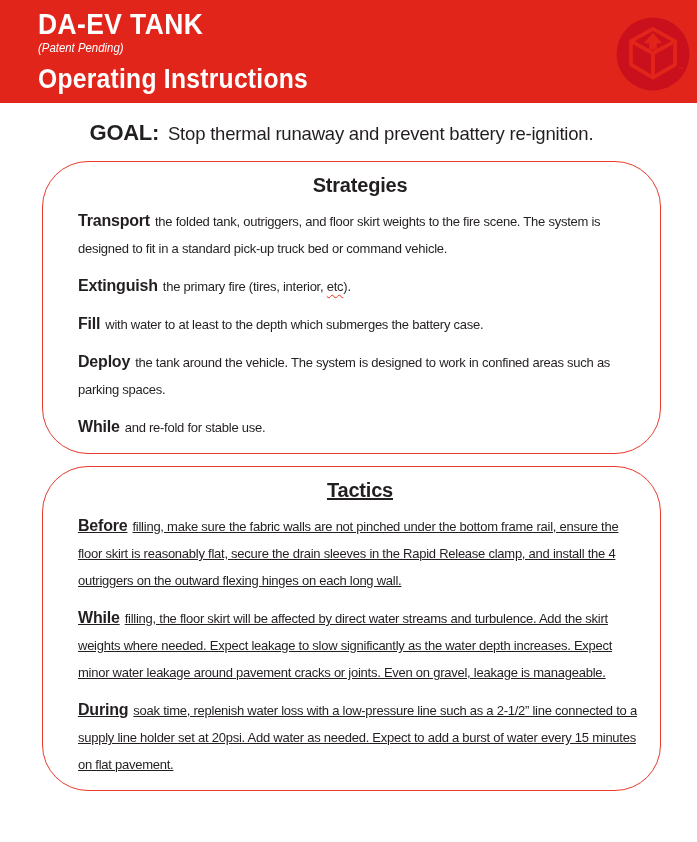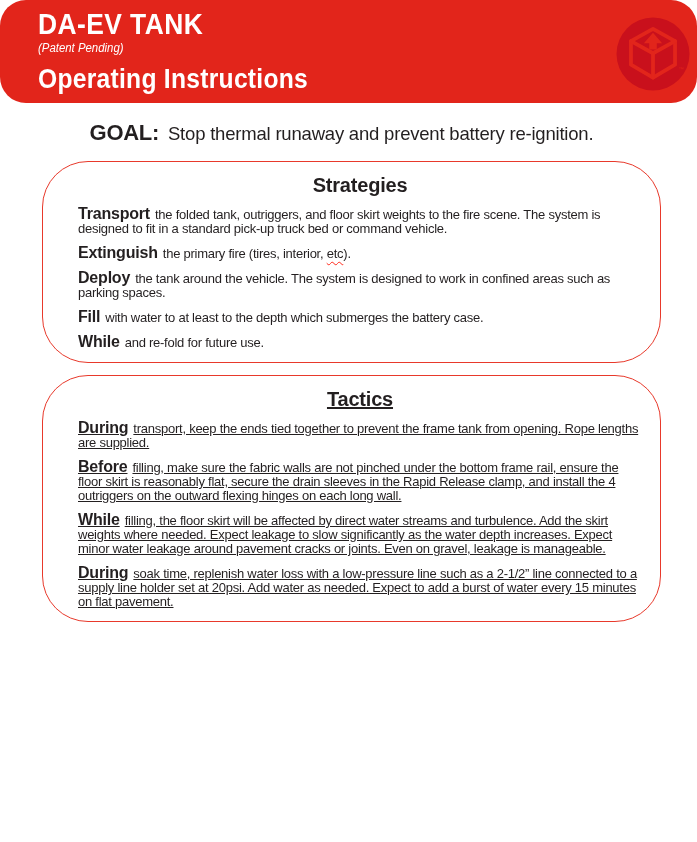--- a/index.html
+++ b/index.html
@@ -12,21 +12,21 @@
   *{margin:0;padding:0;box-sizing:border-box;}
   html,body{background:#ffffff;}
   body{font-family:"Liberation Sans","DejaVu Sans",sans-serif;color:var(--ink);}
   .page{
     position:relative;width:697px;height:842px;background:#fff;overflow:hidden;
   }
 
   
   .banner{
     position:relative;width:697px;height:103px;background:var(--header-red);
-    color:#fff;padding:8px 0 0 38px;overflow:hidden;border-radius:26px;
+    color:#fff;padding:8px 0 0 38px;overflow:hidden;
   }
   .banner h1{
     font-size:30px;font-weight:bold;letter-spacing:.5px;
     transform:scaleX(.88);transform-origin:left center;line-height:1.05;
   }
   .banner .patent{
     font-size:12px;font-style:italic;margin-top:1px;
     transform:scaleX(.95);transform-origin:left center;
   }
   .banner h2{
@@ -55,21 +55,21 @@
     border-radius:46px;
     padding:8px 18px 12px 35px;
     background:#fff;
   }
   .box + .box{margin-top:12px;text-decoration:underline;}
   .box h3{
     text-align:center;font-size:20px;font-weight:bold;letter-spacing:-.2px;
     margin:4px 0 2px 0;color:var(--ink);
   }
   .box p{
-    font-size:13px;line-height:14px;letter-spacing:-.25px;
+    font-size:13px;line-height:27px;letter-spacing:-.25px;
     margin-top:10px;color:var(--ink);
   }
   .lead{
     font-weight:bold;font-size:16px;margin-right:5px;letter-spacing:-.2px;
   }
   .misspell{
     text-decoration:underline wavy var(--squiggle);
     text-decoration-thickness:1px;text-underline-offset:3px;
   }
 </style>
@@ -106,36 +106,33 @@
   <section class="box">
     <h3>Strategies</h3>
 
     <p>
       <span class="lead">Transport</span><span>the folded tank, outriggers, and floor skirt weights to  the fire scene.  The system is designed to fit in a standard pick-up truck bed or command vehicle.</span>
     </p>
     <p>
       <span class="lead">Extinguish</span><span>the primary fire (tires, interior, </span><span class="misspell">etc</span><span>).</span>
     </p>
     <p>
+      <span class="lead">Fill</span><span>with water to at least to the depth which submerges the battery case.</span>
+    </p>
+    <p>
       <span class="lead">Deploy</span><span>the tank around the vehicle.  The system is designed to work in confined areas such as parking spaces.</span>
     </p>
     <p>
-      <span class="lead">Fill</span><span>with water to at least to the depth which submerges the battery case.</span>
-    </p>
-    <p>
-      <span class="lead">While</span><span>and re-fold for future use.</span>
+      <span class="lead">While</span><span>and re-fold for stable use.</span>
     </p>
   </section>
 
   <section class="box">
     <h3>Tactics</h3>
 
-    <p>
-      <span class="lead">During</span><span>transport, keep the ends tied together to prevent the frame tank from opening.  Rope lengths are supplied.</span>
-    </p>
     <p>
       <span class="lead">Before</span><span>filling, make sure the fabric walls are not pinched under the bottom frame rail,  ensure the floor skirt is reasonably flat, secure the drain sleeves in the Rapid Release clamp, and install the 4 outriggers on the outward flexing hinges on each long wall.</span>
     </p>
     <p>
       <span class="lead">While</span><span>filling, the floor skirt will be affected by direct water streams and turbulence.  Add the skirt weights where needed.  Expect leakage to slow significantly as the water depth increases.  Expect minor water leakage around pavement cracks or joints.  Even on gravel, leakage is manageable.</span>
     </p>
     <p>
       <span class="lead">During</span><span>soak time, replenish water loss with a low-pressure line such as a 2-1/2” line connected to a supply line holder set at 20psi.  Add water as needed.  Expect to add a burst of water every 15 minutes on flat pavement.</span>
     </p>
   </section>

